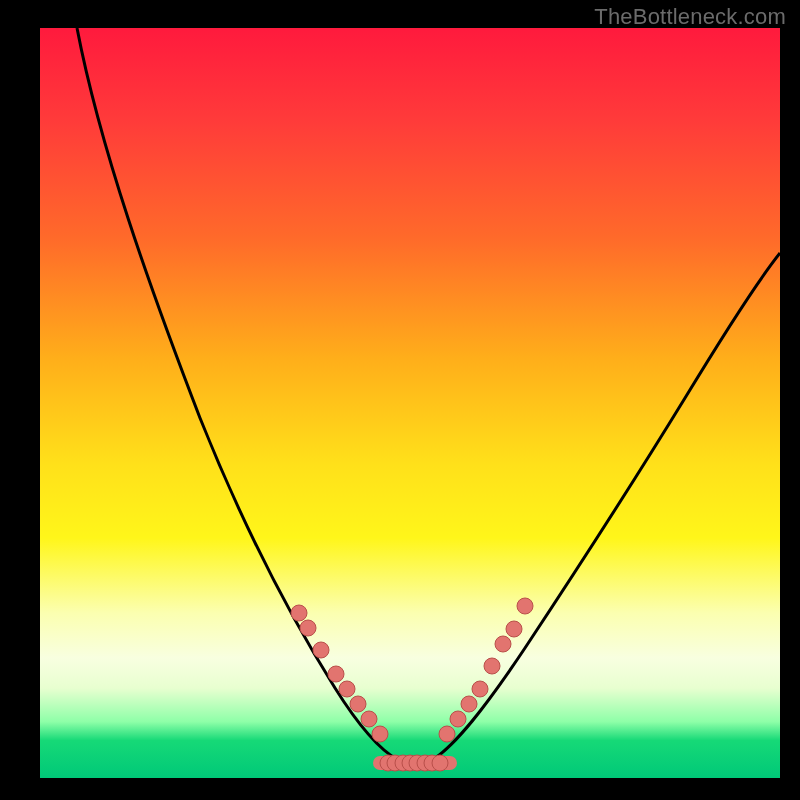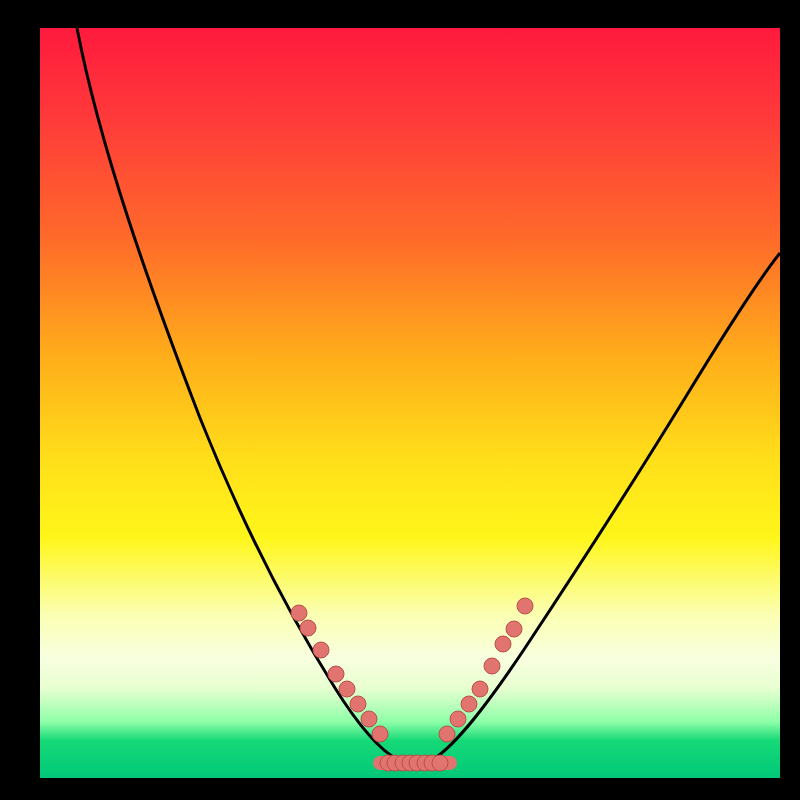--- a/index.html
+++ b/index.html
@@ -56,20 +56,21 @@
     width: 740px;
     height: 750px;
     overflow: visible;
   }
 </style>
 </head>
 <body>
 
 <div class="frame">
 
+  <div class="watermark">TheBottleneck.com</div>
 
   <div class="plot-area">
     <svg class="curve-layer" viewBox="0 0 740 750">
 
       <path d="M 37 0
                C 60 120, 110 260, 160 390
                C 200 490, 245 580, 295 660
                C 320 700, 340 722, 358 732" fill="none" stroke="#000" stroke-width="3"></path>
 
       <path d="M 392 732

